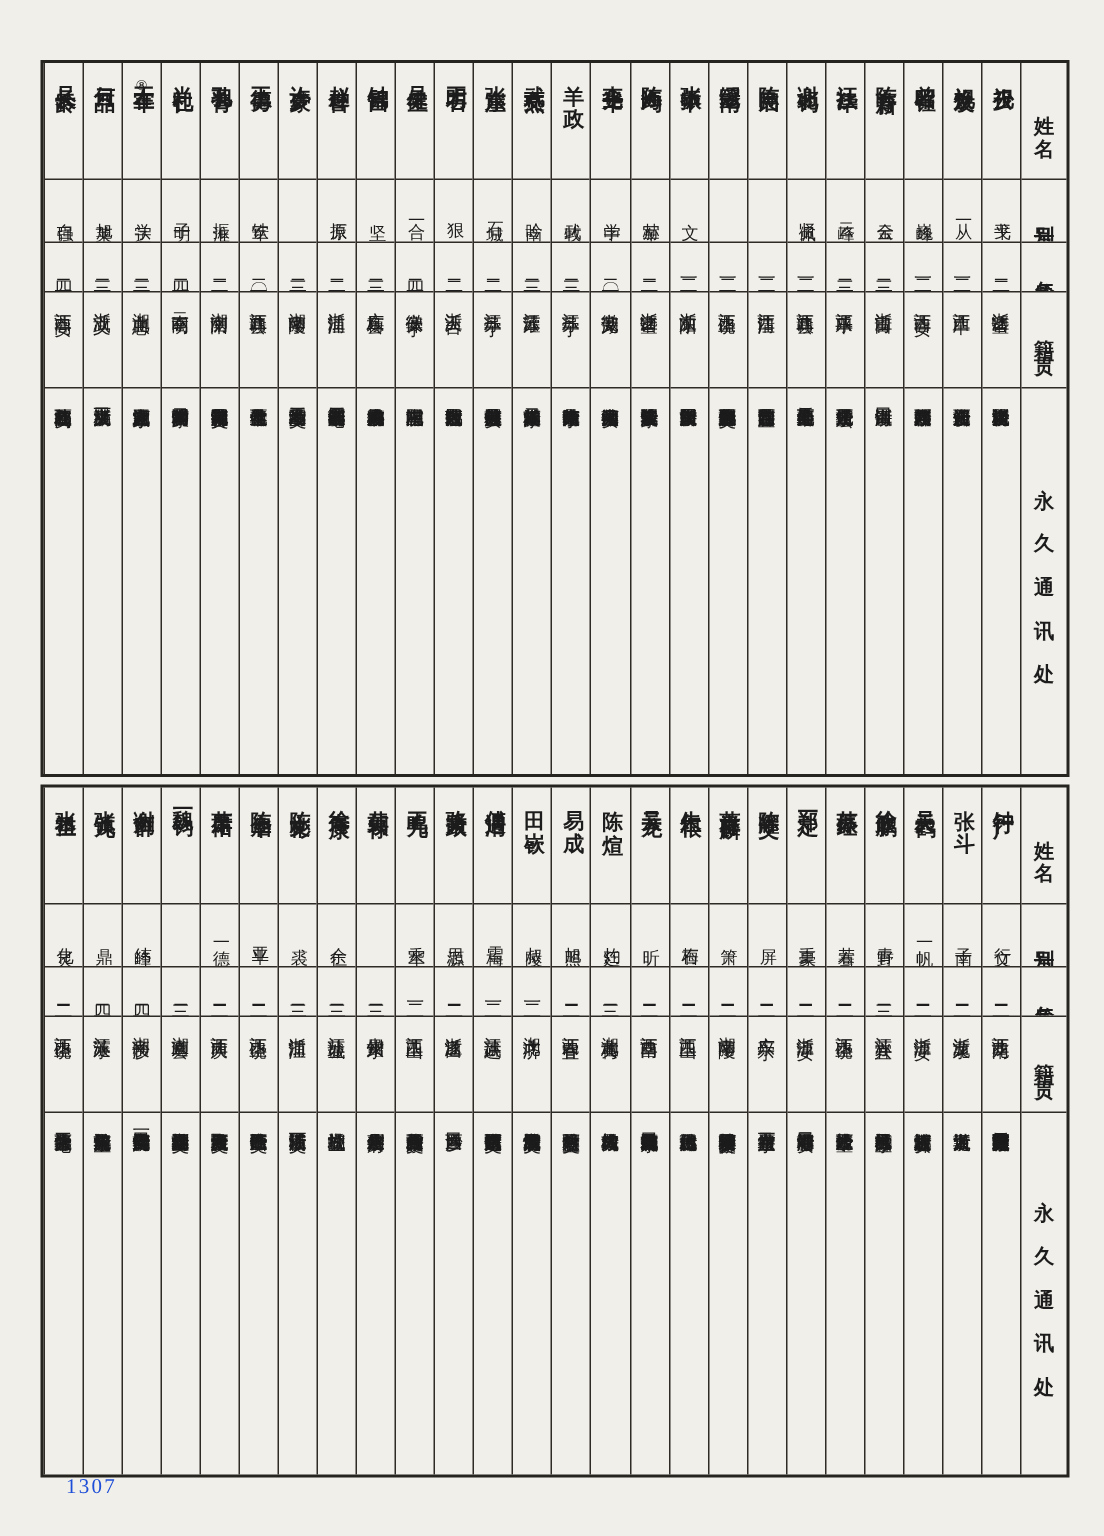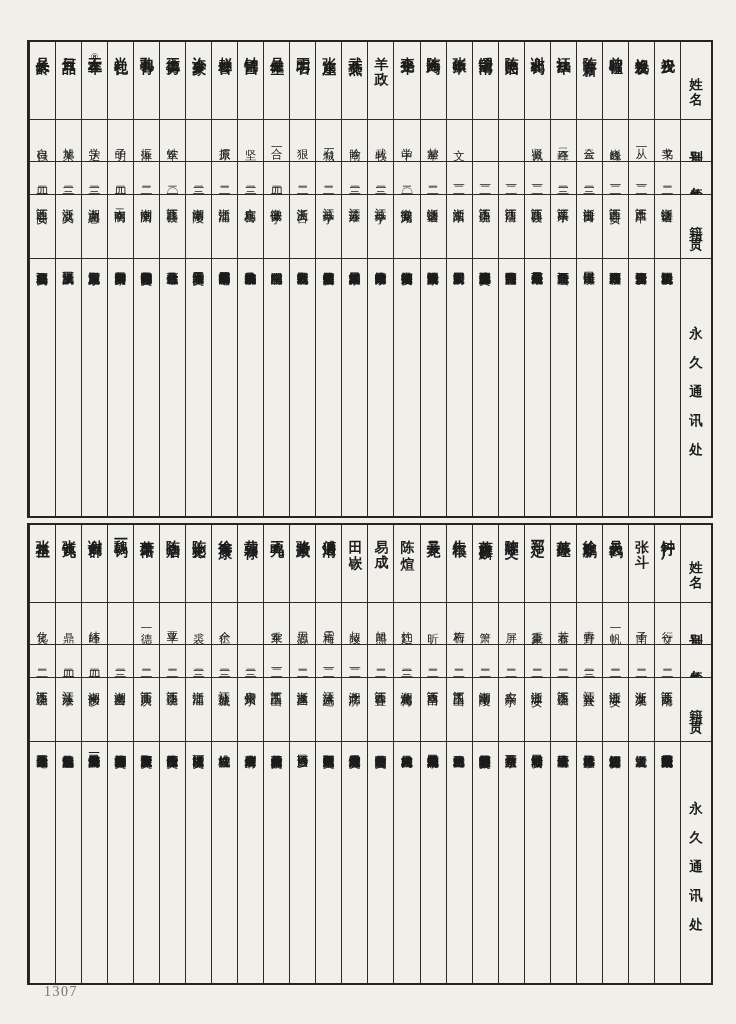--- a/index.html
+++ b/index.html
@@ -30,21 +30,21 @@
   .addr-cell .vtext{line-height:12.6px;letter-spacing:0;max-height:calc(100% - 2px);}
   .note{font-size:9px;letter-spacing:0 !important;font-weight:normal;}
   
   .hc{font-weight:bold;align-items:center !important;padding-top:0 !important;}
   .hc .vtext{font-size:13.5px;line-height:29px;}
   .hc-name{letter-spacing:15px !important;}
   .hc-alias{letter-spacing:2px !important;}
   .hc-age{letter-spacing:1px !important;font-size:12.5px !important;}
   .hc-native{letter-spacing:12px !important;}
   .hc-addr{letter-spacing:29px !important;}
-  .pageno{position:absolute;left:44px;top:984px;font-size:14px;letter-spacing:1.5px;color:#737373;}
+  .pageno{position:absolute;left:44px;top:984px;font-size:14px;letter-spacing:1.5px;color:#1d4ed8;}
 </style>
 </head>
 <body>
 
 <div class="page">
   <div id="table-0" class="tbl tbl-top">
       <div class="col header-col">
         <div class="cell name-cell hc">
           <span class="vtext hc-name">姓名</span>
         </div>

